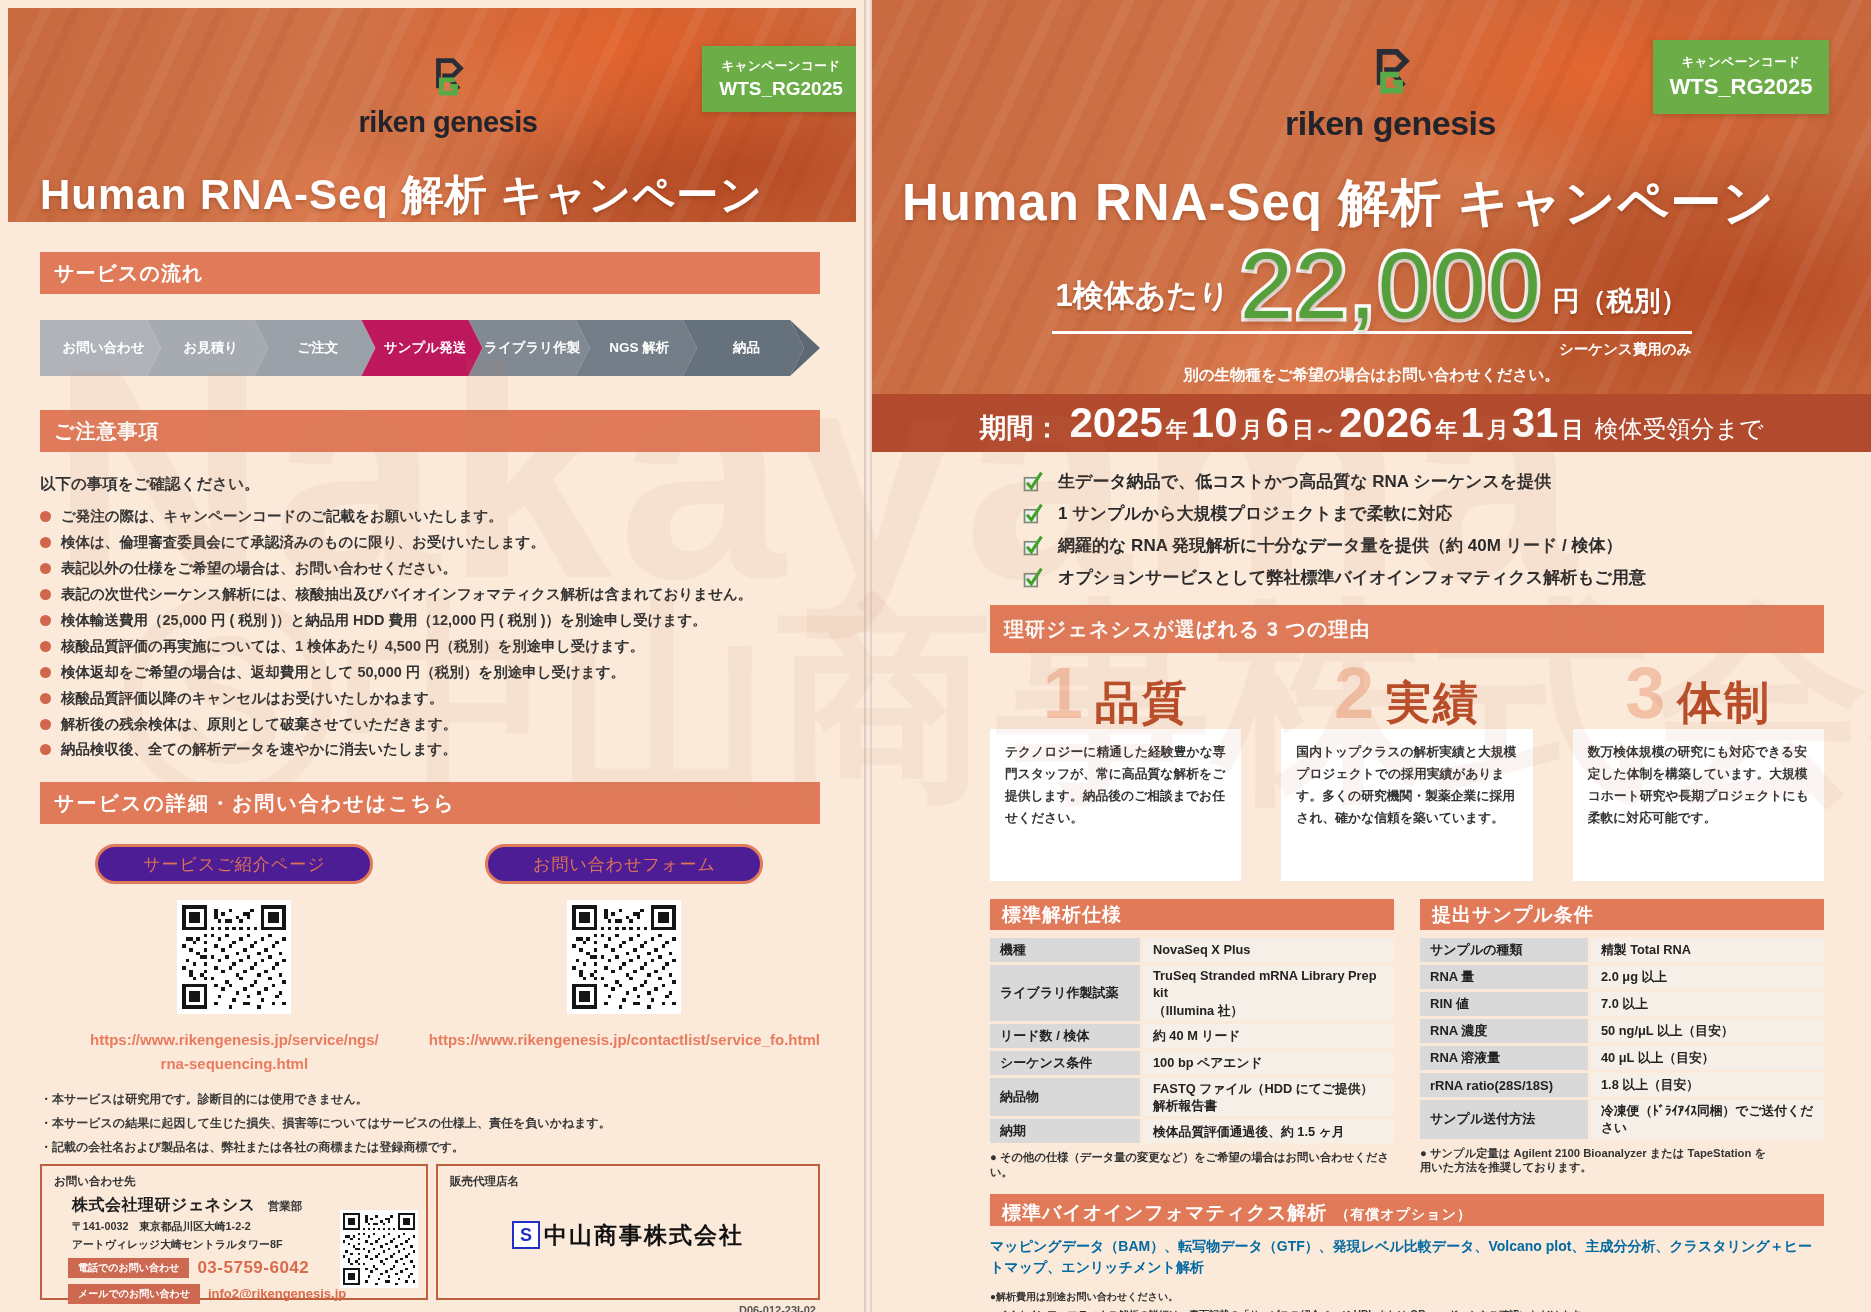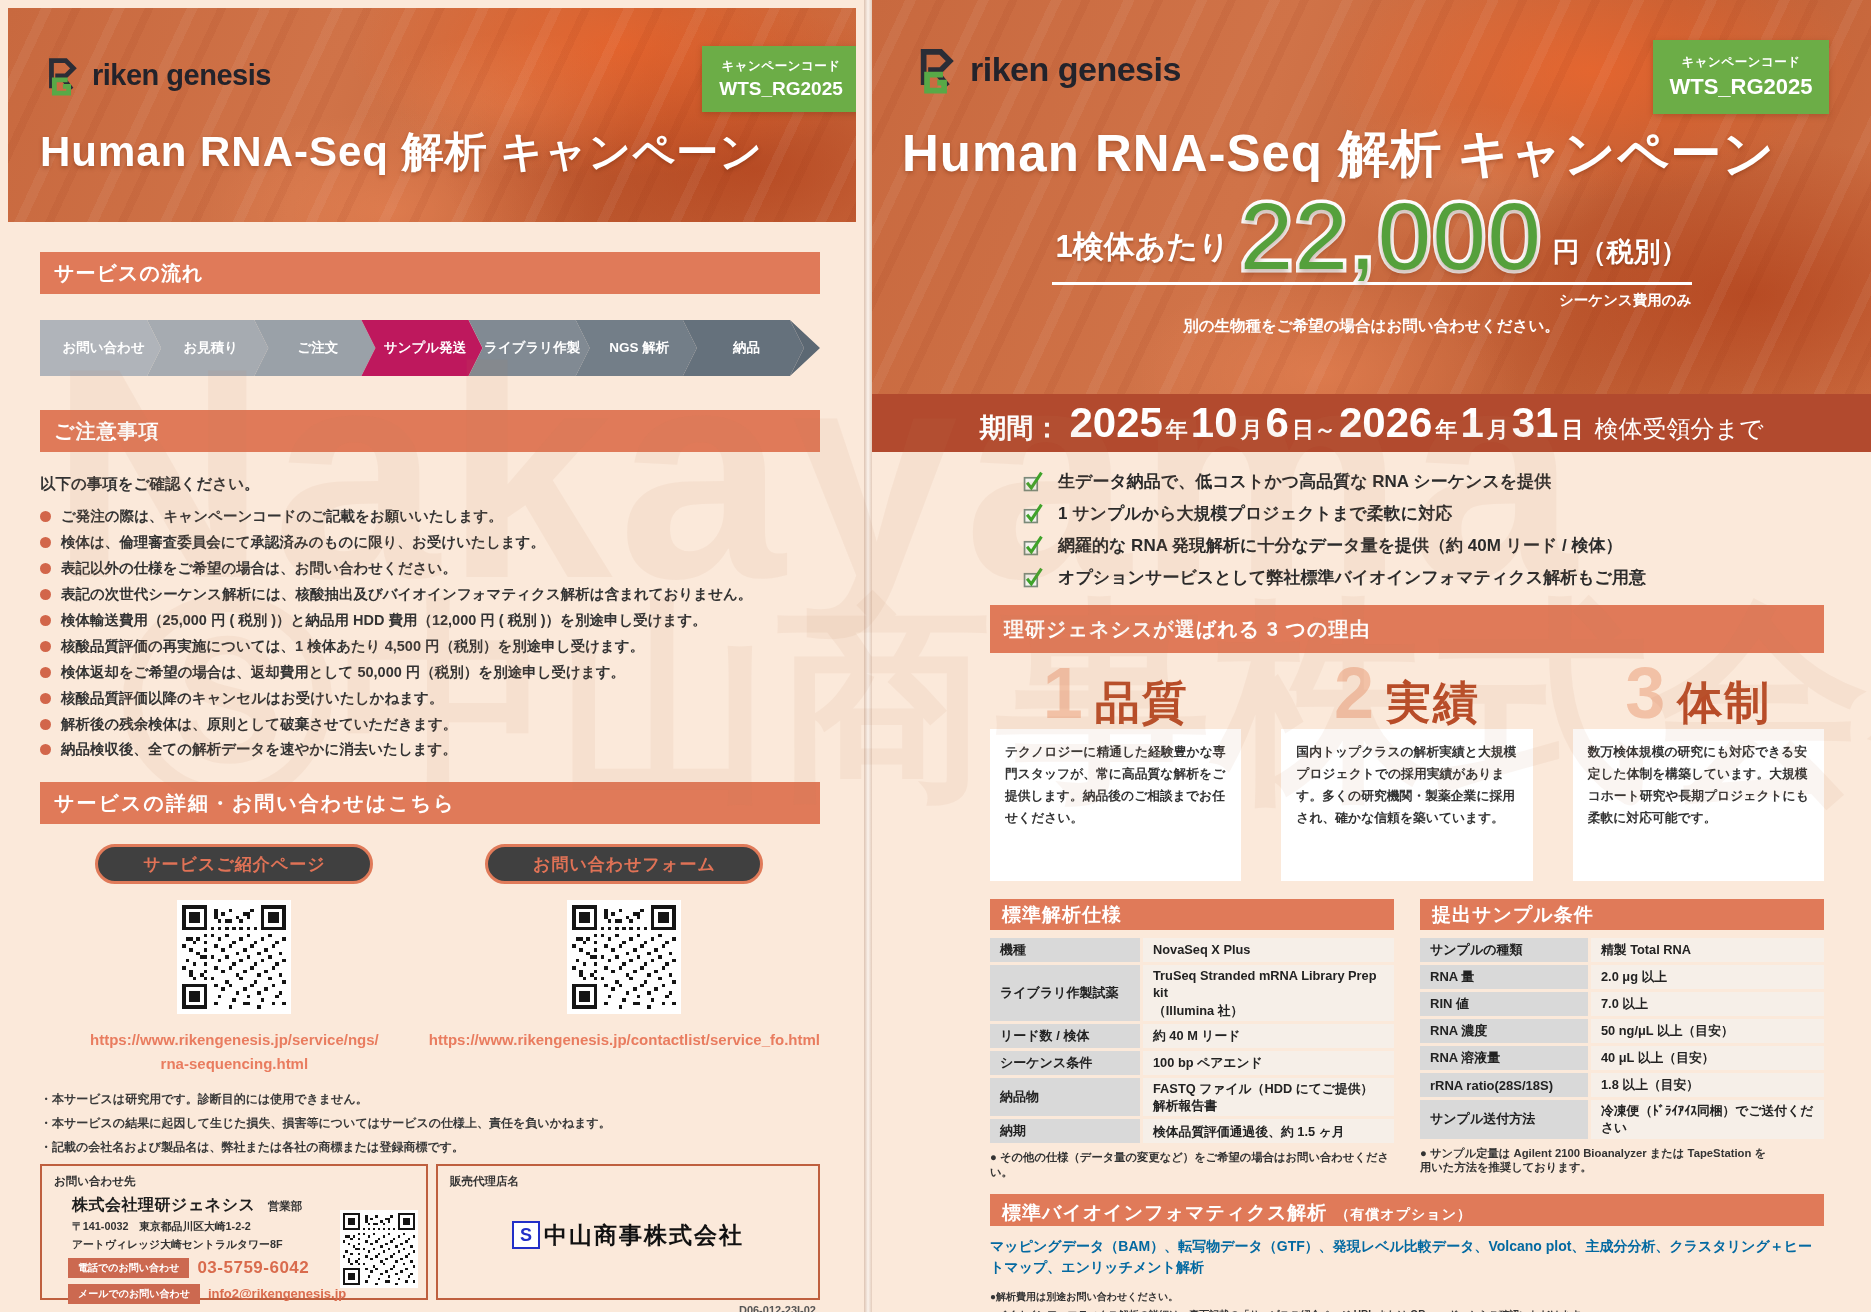--- a/index.html
+++ b/index.html
@@ -18,21 +18,21 @@
   
   .hdr{position:relative;background:linear-gradient(108deg,#c8693f 0%,#d07348 38%,#c05f35 72%,#cd6e42 100%);overflow:hidden;}
   .hdr::before{content:"";position:absolute;inset:0;
     background:
       radial-gradient(ellipse 420px 200px at 72% 18%, rgba(255,104,40,.55), transparent 65%),
       radial-gradient(ellipse 520px 260px at 88% 75%, rgba(170,52,16,.55), transparent 60%),
       radial-gradient(ellipse 360px 180px at 45% 95%, rgba(255,150,100,.35), transparent 55%),
       radial-gradient(ellipse 260px 120px at 60% 45%, rgba(255,170,120,.25), transparent 60%);}
   .hdr::after{content:"";position:absolute;inset:0;
     background:repeating-linear-gradient(115deg, transparent 0 30px, rgba(255,255,255,.055) 30px 40px, transparent 40px 58px, rgba(140,40,10,.08) 58px 66px);}
-  .hdr > *{position:relative;z-index:2;}
+  .hdr > *{position:relative;z-index:2;flex-direction:column;}
   .hdr-left{margin:8px 8px 0 8px;height:214px;}
   .hdr-right{height:394px;}
 
   .brand-row{display:flex;align-items:center;gap:10px;}
   .hdr-left .brand-row{padding:46px 0 0 32px;}
   .hdr-right .brand-row{padding:44px 0 0 38px;}
   .brand-text{font-weight:700;color:#23232b;letter-spacing:-.5px;}
   .hdr-left .brand-text{font-size:29px;}
   .hdr-right .brand-text{font-size:34px;}
   .logo-mark{display:block;}
@@ -83,22 +83,22 @@
   .notes-intro{margin:22px 44px 0 40px;font-size:15.5px;color:#333;font-weight:700;}
   .notes{list-style:none;margin:14px 44px 0 40px;padding:0;}
   .notes li{display:flex;align-items:flex-start;gap:10px;font-size:14.5px;color:#333;margin-bottom:10px;line-height:1.1;font-weight:600;}
   .dot{flex:0 0 auto;width:11px;height:11px;border-radius:50%;background:#d2664a;margin-top:2px;}
   .nbar{margin-top:34px !important;}
   .dbar{margin-top:24px !important;letter-spacing:2px;}
 
   
   .links-row{display:flex;margin:20px 44px 0 40px;}
   .link-col{flex:1;display:flex;flex-direction:column;align-items:center;}
-  .pill-btn{min-width:228px;height:34px;border:3px solid #e07a59;border-radius:22px;background:#404040;color:#e07256;
-    font-size:17px;font-weight:700;display:flex;align-items:center;justify-content:center;padding:0 22px;letter-spacing:1px;cursor:pointer;}
+  .pill-btn{min-width:228px;height:34px;border:3px solid #e07a59;border-radius:22px;background:#4c1d95;color:#e07256;
+    font-size:17px;font-weight:400;display:flex;align-items:center;justify-content:center;padding:0 22px;letter-spacing:1px;cursor:pointer;}
   .qr{background:#fff;padding:5px;}
   .qr-big{width:104px;height:104px;margin-top:16px;}
   .url{margin-top:14px;text-align:center;color:#e97c5f;font-size:15px;font-weight:800;line-height:1.55;}
 
   .fineprint{margin:16px 44px 0 40px;}
   .fineprint p{margin:0 0 7px 0;font-size:12px;color:#3a3a3a;font-weight:600;}
 
   
   .boxes-row{display:flex;gap:8px;margin:8px 44px 0 40px;}
   .contact-box{position:relative;width:388px;border:2px solid #bf5f3e;height:136px;padding:8px 12px;box-sizing:border-box;}

